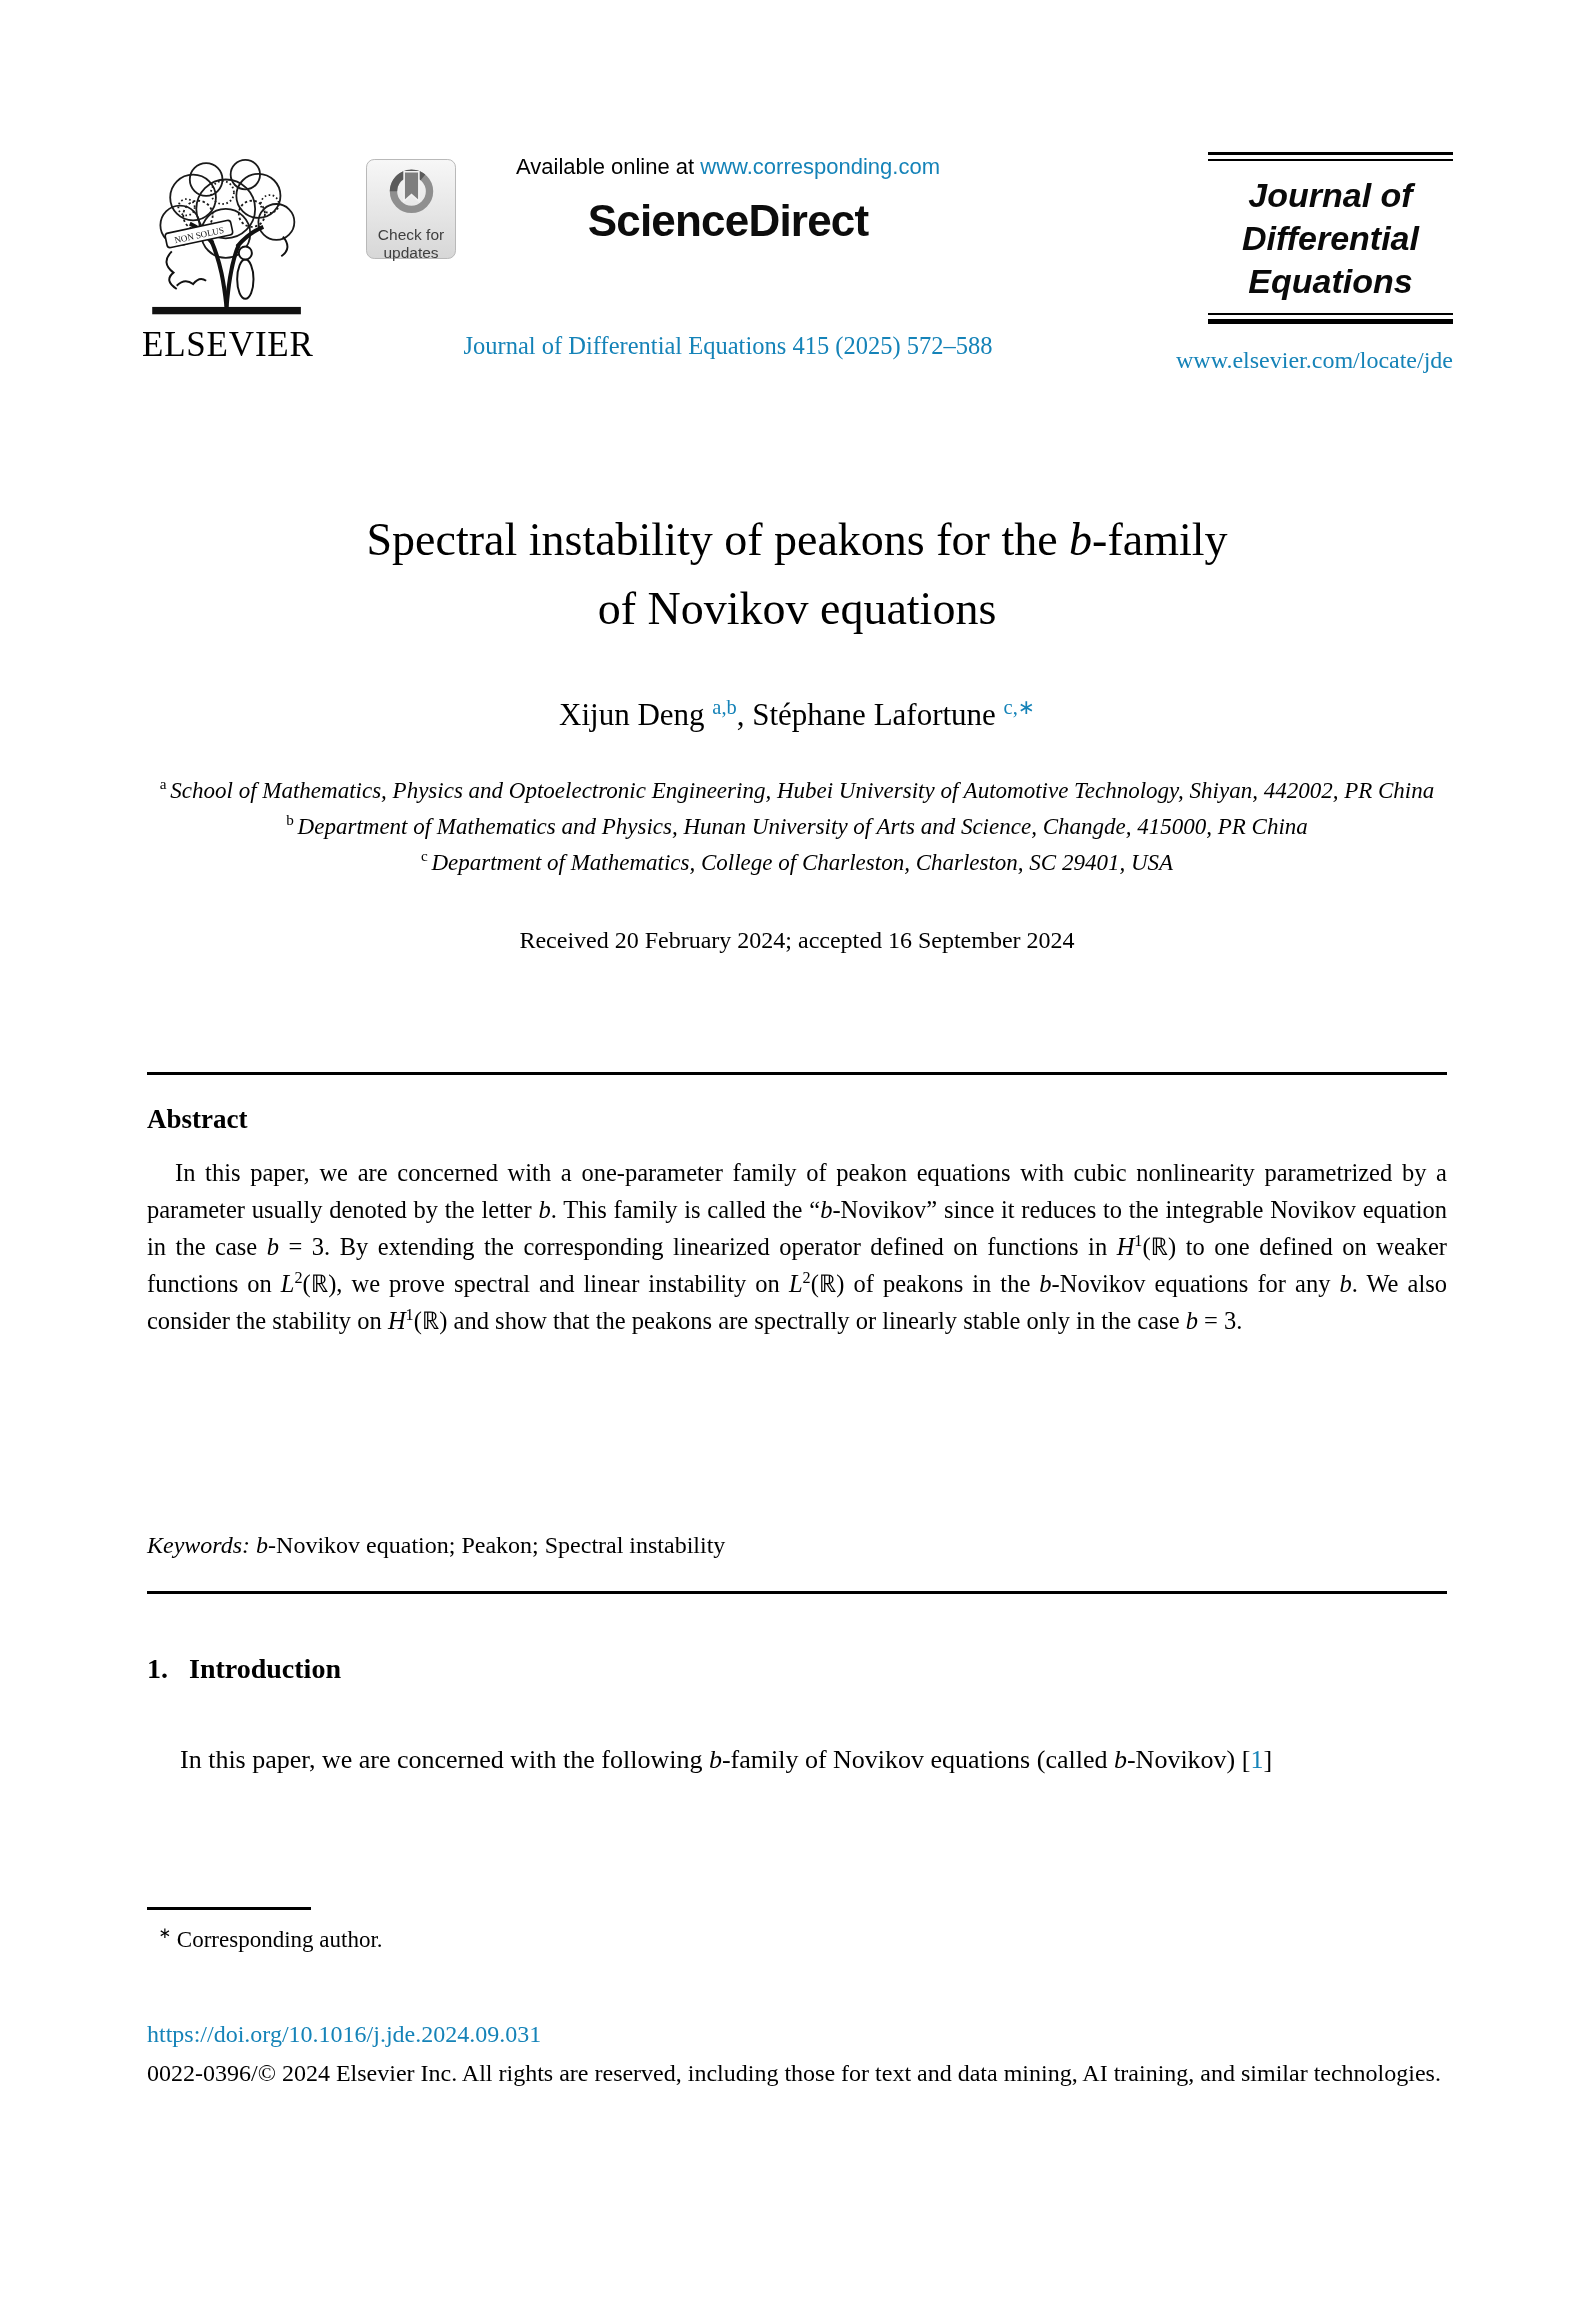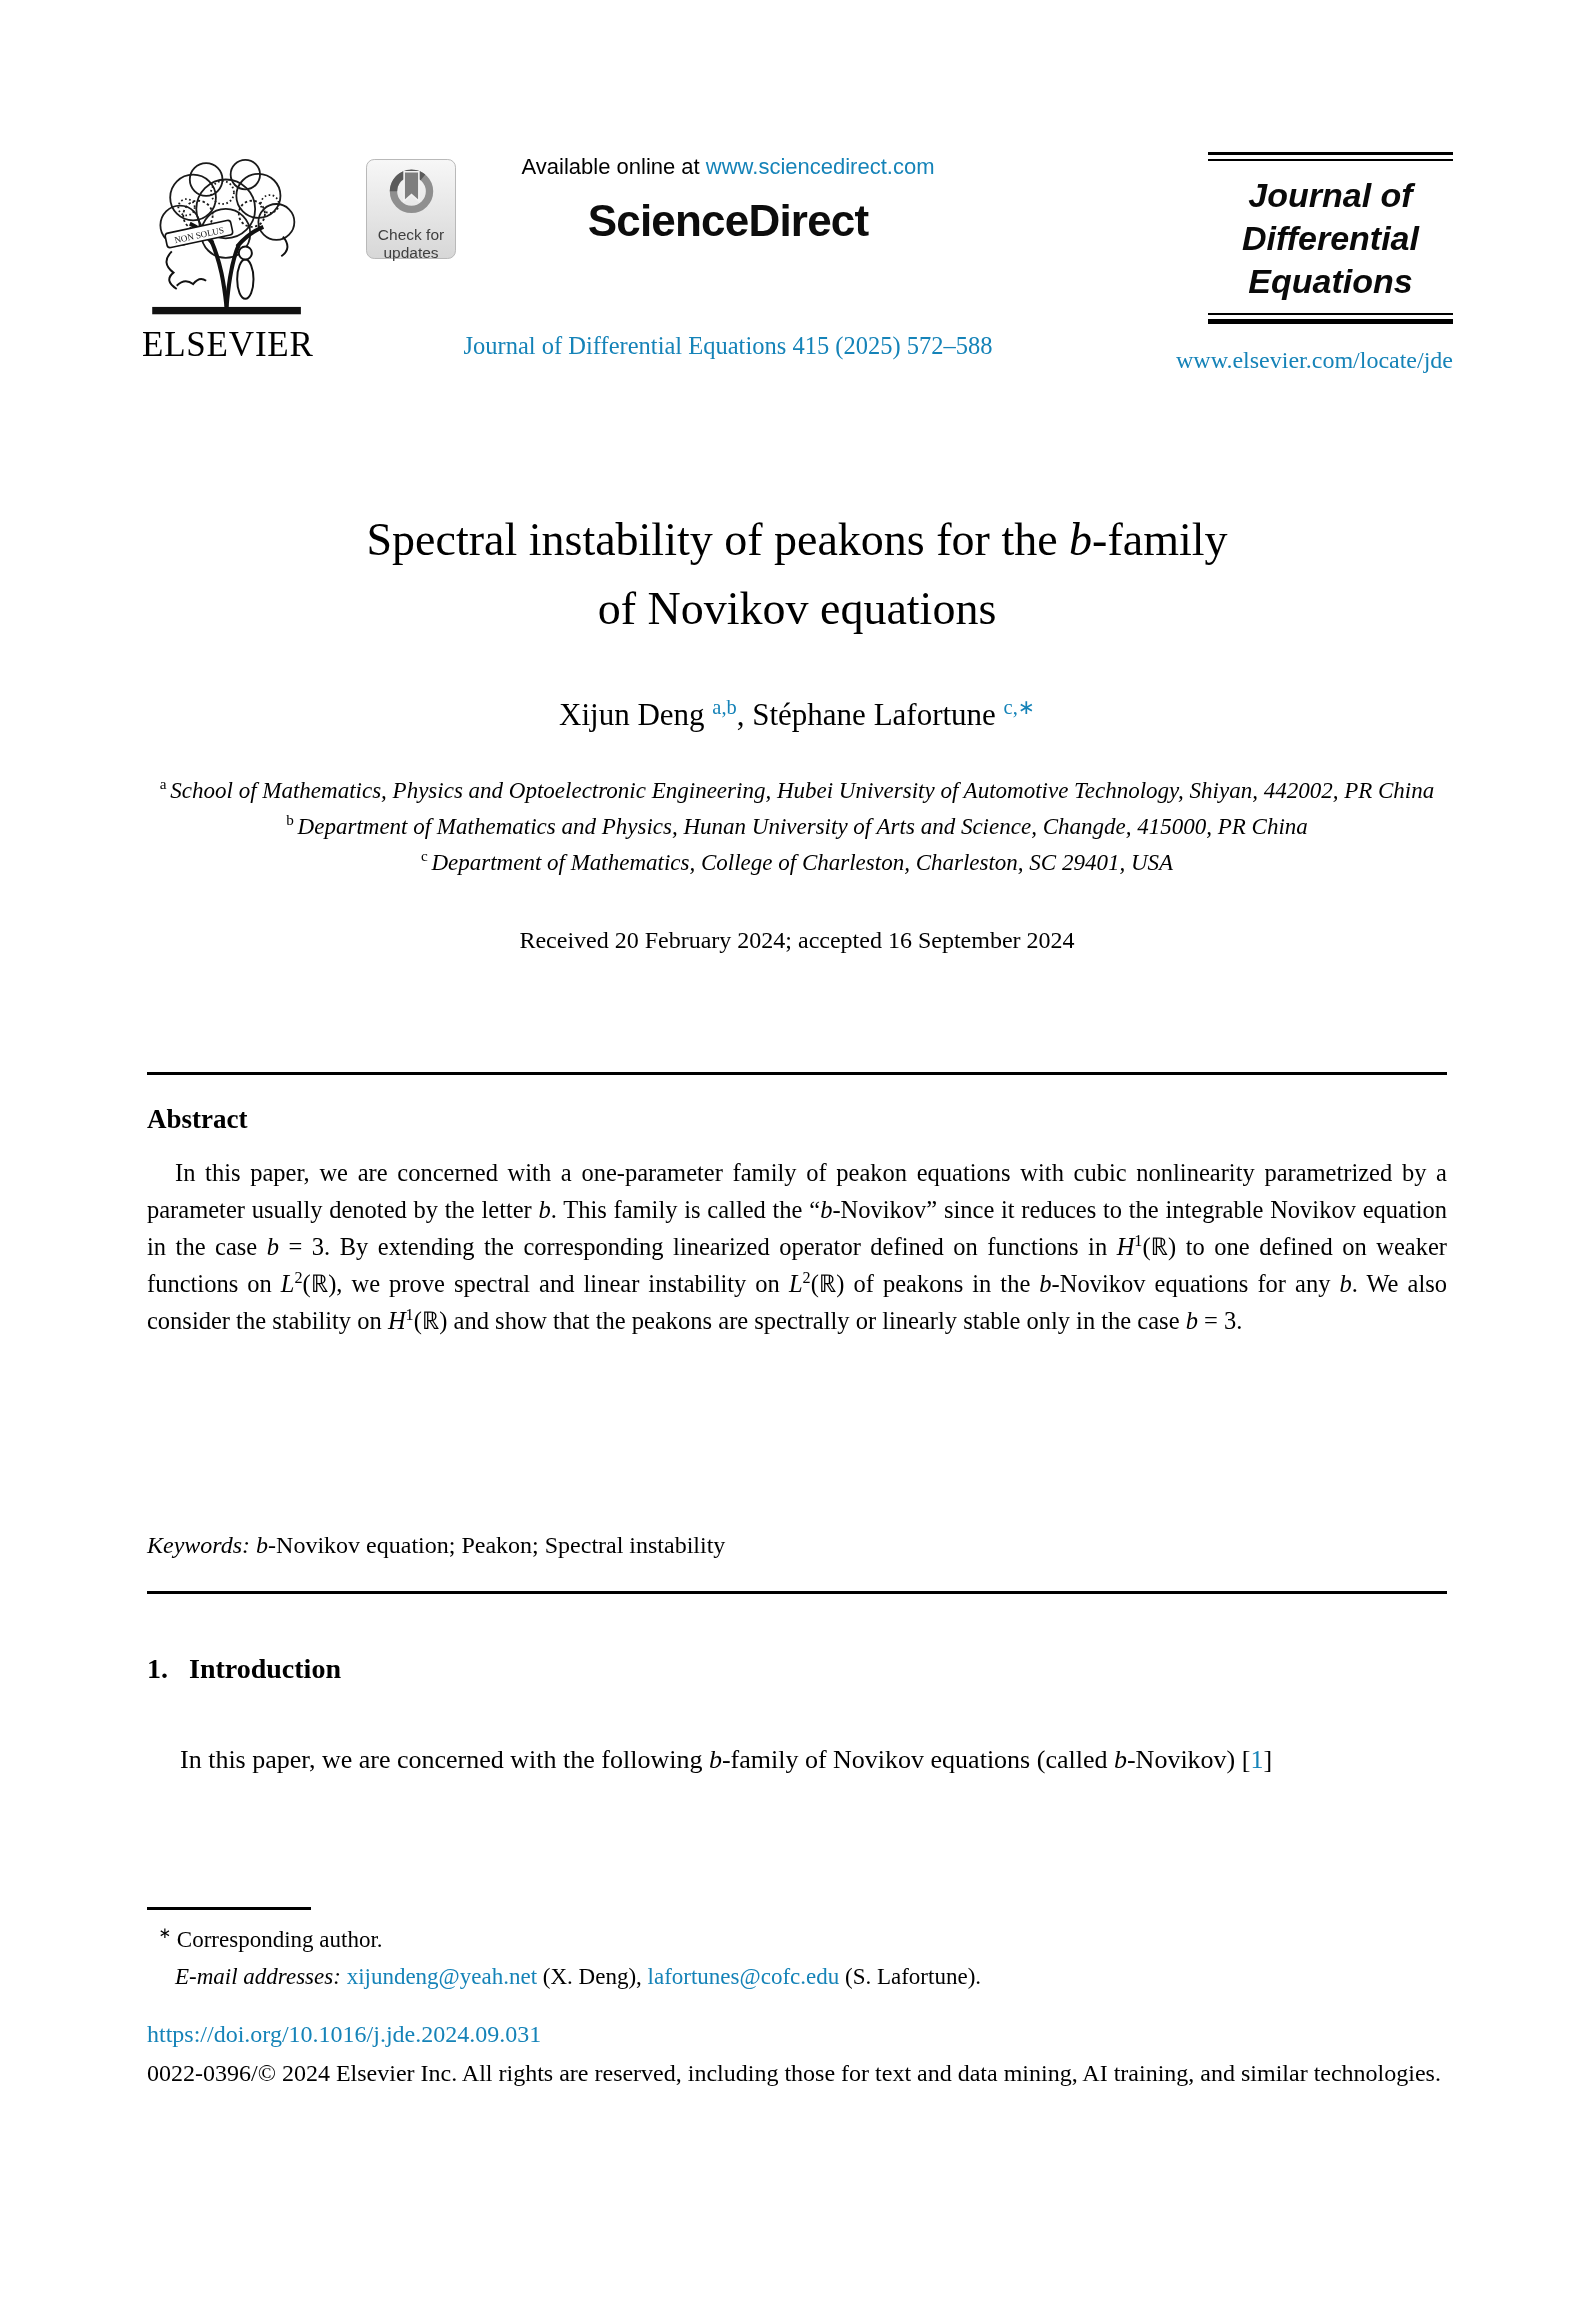--- a/index.html
+++ b/index.html
@@ -118,21 +118,21 @@
     <path d="M14,32 a22,22 0 0 1 36,-17" fill="none" stroke="#5a5a5a" stroke-width="9"></path>
     <path d="M27,8 h18 v36 l-9,-8 l-9,8 z" fill="#7e7e7e" stroke="#f2f2f2" stroke-width="2"></path>
   </svg>
   <div class="cb-text">
     <div>Check for</div>
     <div>updates</div>
   </div>
 </div>
 
 <div id="available-line" class="abs center" style="left:405px;width:646px;">
-  <span>Available online at </span><span class="link">www.sciencedirect.com</span>
+  <span>Available online at </span><span class="link">www.corresponding.com</span>
 </div>
 
 <div id="sciencedirect-logo" class="abs center" style="left:405px;width:646px;">ScienceDirect</div>
 
 <div id="citation-line" class="abs center" style="left:405px;width:646px;">Journal of Differential Equations 415 (2025) 572–588</div>
 
 <div id="journal-box" class="abs">
   <div class="rule3"></div>
   <div class="rgap"></div>
   <div class="rule3"></div>
@@ -178,19 +178,18 @@
 <div id="section-heading" class="abs colmn">
   <span class="sec-num">1.</span><span>Introduction</span>
 </div>
 
 <div id="intro-paragraph" class="abs colmn"><span>In this paper, we are concerned with the following </span><span class="seg-i">b</span><span>-family of Novikov equations (called </span><span class="seg-i">b</span><span>-Novikov) [</span><span class="seg-link">1</span><span>]</span></div>
 
 <div id="footnote-rule" class="abs" style="left:147px;"></div>
 
 <div id="footnotes" class="abs colmn">
   <div id="fn-corresponding"><sup class="seg-sup">∗</sup><span> Corresponding author.</span></div>
-  <div id="fn-email"><span class="seg-i">E-mail addresses:</span><span> </span><span class="seg-link">xijundeng@yeah.net</span><span> (X. Deng), </span><span class="seg-link">lafortunes@cofc.edu</span><span> (S. Lafortune).</span></div>
 </div>
 
 <div id="doi-line" class="abs colmn">https://doi.org/10.1016/j.jde.2024.09.031</div>
 
 <div id="issn-line" class="abs colmn">0022-0396/© 2024 Elsevier Inc. All rights are reserved, including those for text and data mining, AI training, and similar technologies.</div>
 
 
 </body></html>

